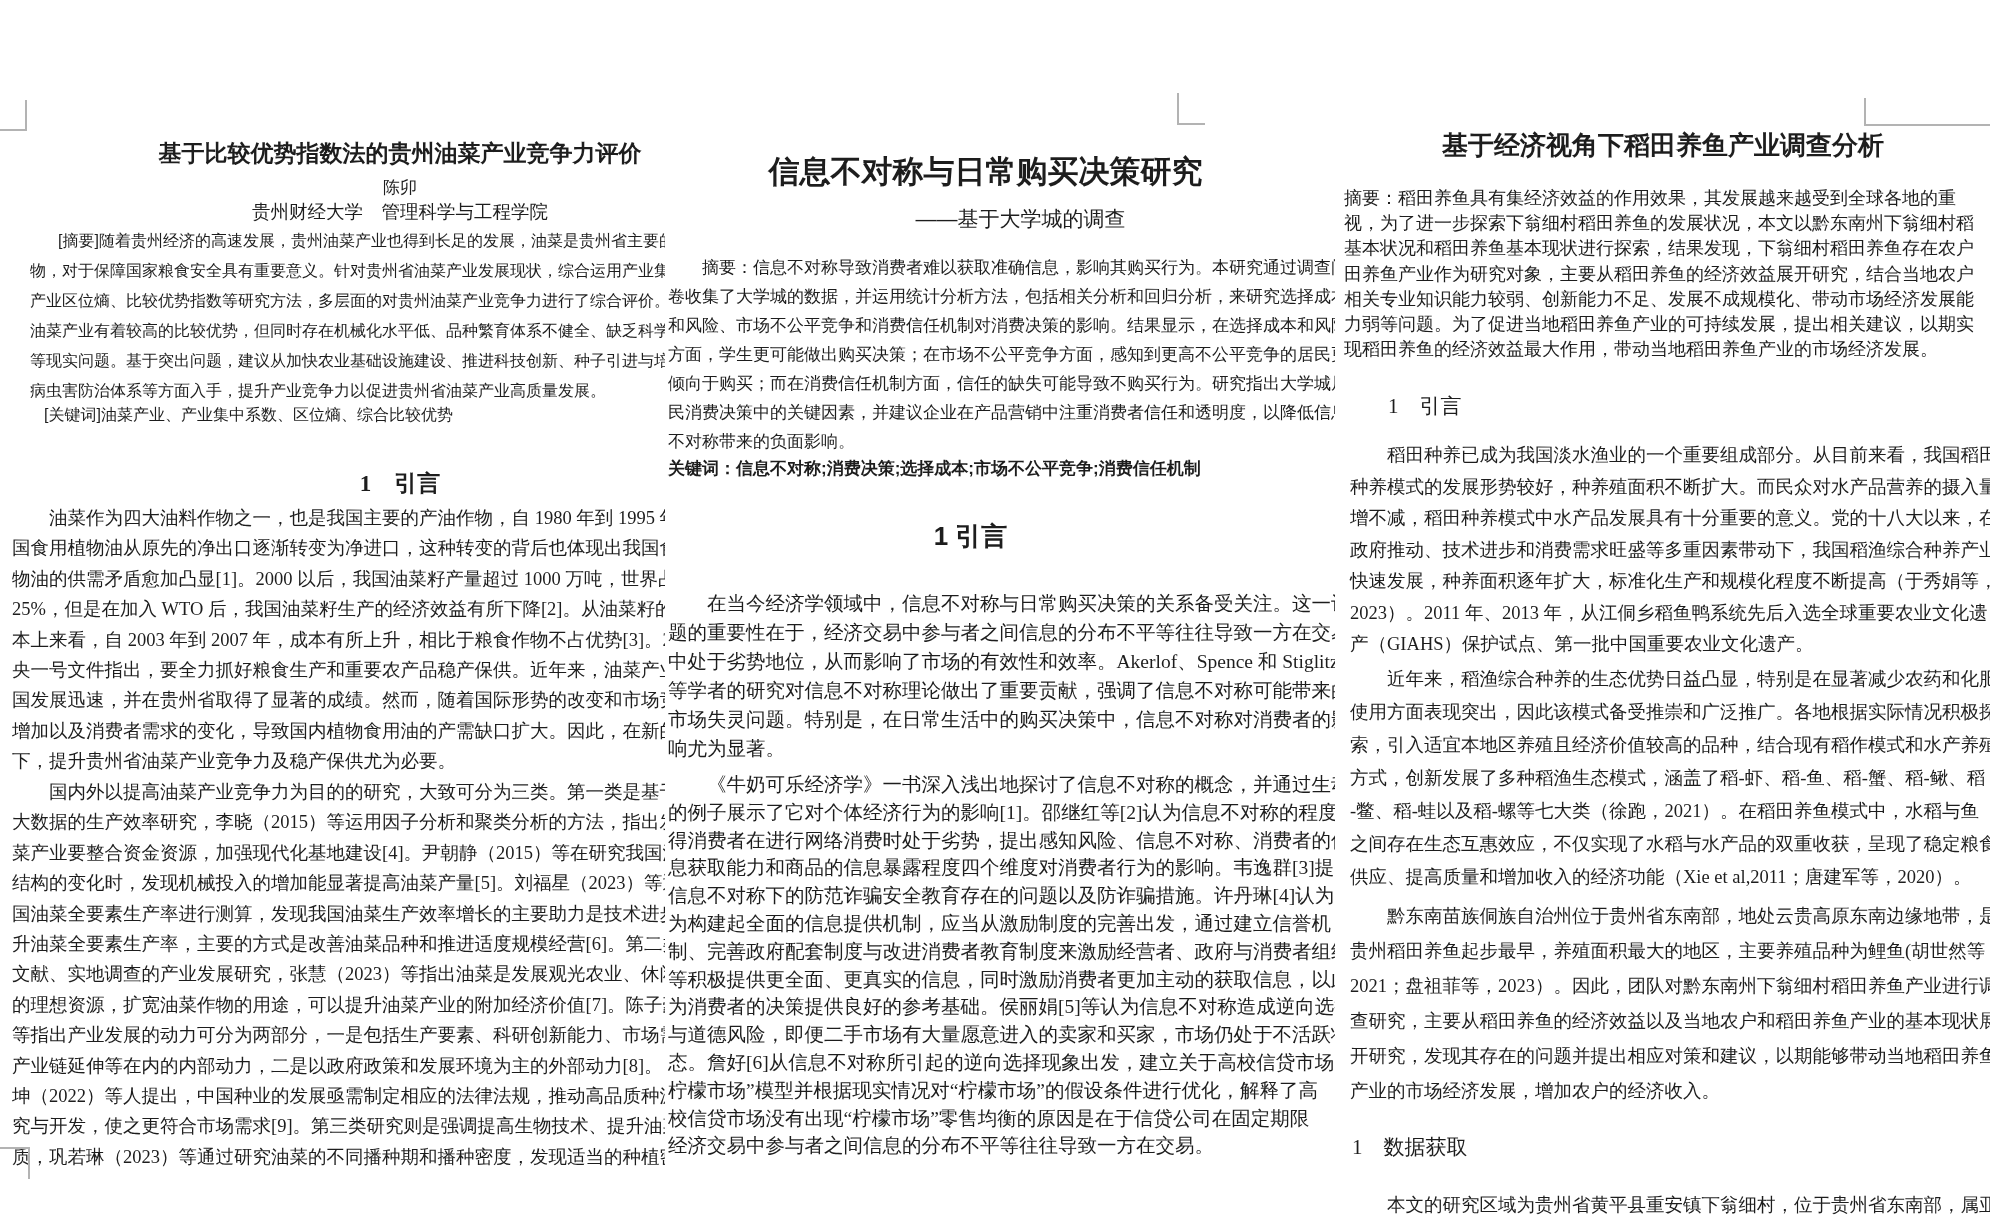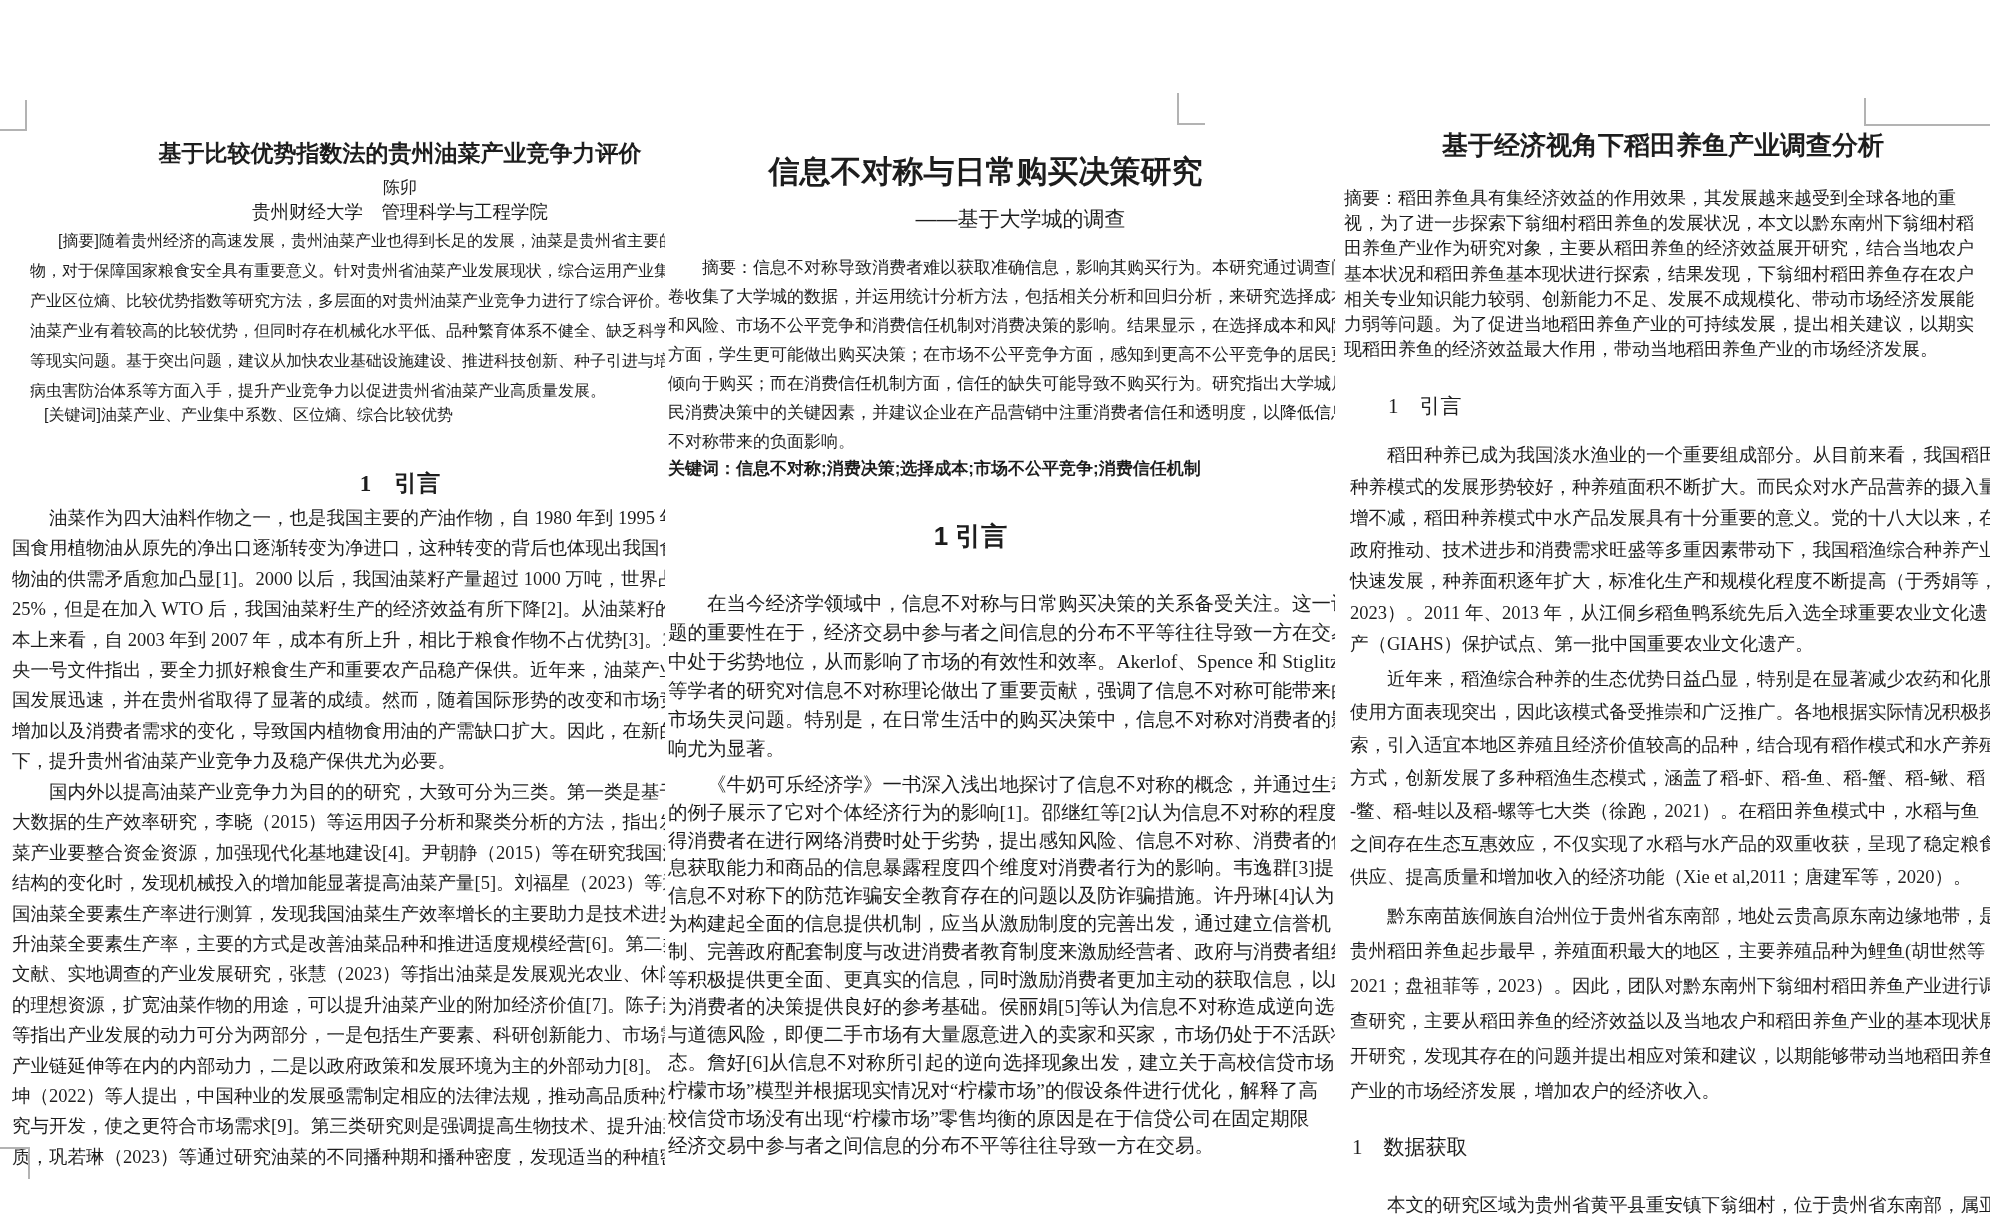--- a/index.html
+++ b/index.html
@@ -151,22 +151,22 @@
       <div class="tline">经济交易中参与者之间信息的分布不平等往往导致一方在交易。</div>
     </div>
 </section>
 
 <section class="page" id="page3">
   <div class="block p3-title center serif">基于经济视角下稻田养鱼产业调查分析</div>
   <div class="block p3-abstract serif">
     <div class="tline"><b>摘要：</b><span>稻田养鱼具有集经济效益的作用效果，其发展越来越受到全球各地的重</span></div>
     <div>
         <div class="tline">视，为了进一步探索下翁细村稻田养鱼的发展状况，本文以黔东南州下翁细村稻</div>
+        <div class="tline">基本状况和稻田养鱼基本现状进行探索，结果发现，下翁细村稻田养鱼存在农户</div>
         <div class="tline">田养鱼产业作为研究对象，主要从稻田养鱼的经济效益展开研究，结合当地农户</div>
-        <div class="tline">基本状况和稻田养鱼基本现状进行探索，结果发现，下翁细村稻田养鱼存在农户</div>
         <div class="tline">相关专业知识能力较弱、创新能力不足、发展不成规模化、带动市场经济发展能</div>
         <div class="tline">力弱等问题。为了促进当地稻田养鱼产业的可持续发展，提出相关建议，以期实</div>
         <div class="tline">现稻田养鱼的经济效益最大作用，带动当地稻田养鱼产业的市场经济发展。</div>
       </div>
   </div>
   <div class="block p3-h1 serif">1　引言</div>
   <div class="block p3-para p3-para1 serif">
       <div class="tline">稻田种养已成为我国淡水渔业的一个重要组成部分。从目前来看，我国稻田</div>
       <div class="tline">种养模式的发展形势较好，种养殖面积不断扩大。而民众对水产品营养的摄入量有</div>
       <div class="tline">增不减，稻田种养模式中水产品发展具有十分重要的意义。党的十八大以来，在</div>

